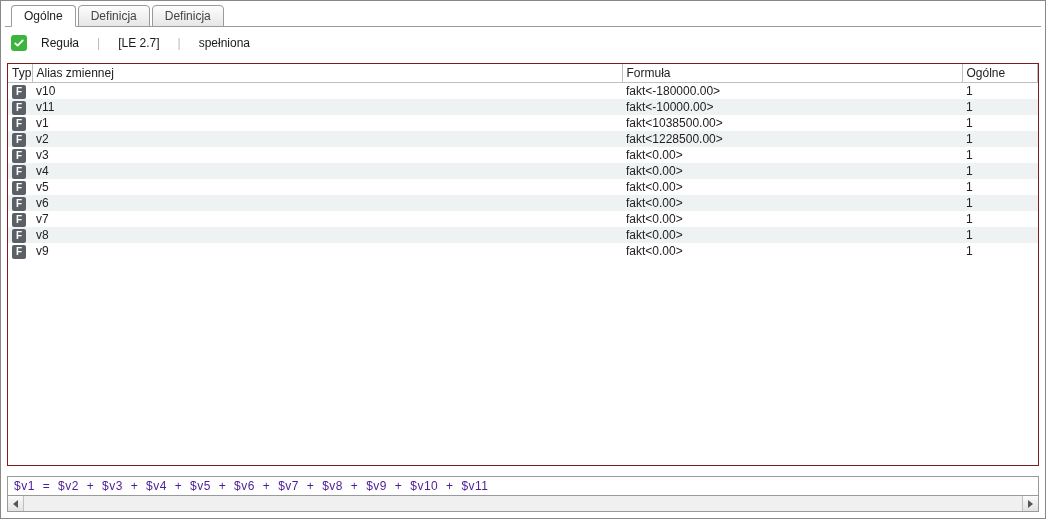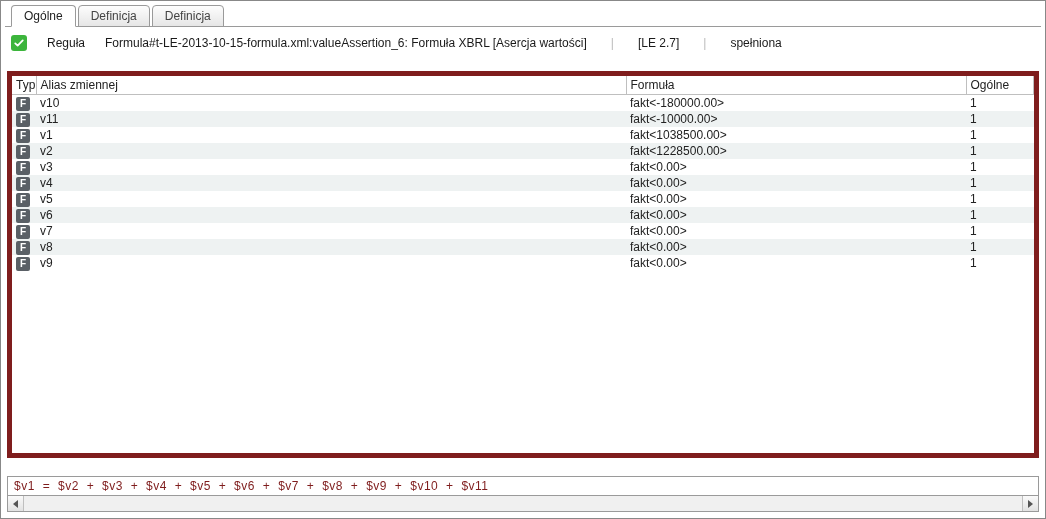--- a/index.html
+++ b/index.html
@@ -52,21 +52,21 @@
     border-bottom: 1px solid #fff;
     color: #222;
     z-index: 2;
   }
   
   .rule-header {
     display: flex;
     align-items: center;
     padding: 8px 6px 8px 6px;
     border-bottom: 0;
-    gap: 20px;
+    gap: 14px;
     color: #1a1a1a;
   }
   .rule-check {
     width: 16px; height: 16px;
     border-radius: 3px;
     background: #3cb53c;
     display: flex;
     align-items: center;
     justify-content: center;
     flex-shrink: 0;
@@ -77,22 +77,22 @@
   .content {
     flex: 1 1 auto;
     display: flex;
     flex-direction: column;
     border-top: 0;
     min-height: 0;
   }
   .table-wrap {
     flex: 1 1 auto;
     overflow: hidden;
-    border: 5px solid #7f1d1d;
-    margin: 12px 2px;
+    border: 1px solid #7f1d1d;
+    margin: 4px 2px;
     position: relative;
   }
   table {
     border-collapse: collapse;
     width: 100%;
     table-layout: fixed;
   }
   col.col-typ   { width: 24px; }
   col.col-alias { width: 590px; }
   col.col-war   { width: 340px; }
@@ -134,21 +134,21 @@
   .formula-area {
     margin: 6px 2px 2px 2px;
   }
   .formula-bar {
     border: 1px solid #9a9a9a;
     padding: 2px 6px;
     font-family: "Segoe UI", Tahoma, sans-serif;
     font-size: 12px;
     white-space: nowrap;
     overflow: hidden;
-    color: #7f1d1d;
+    color: #4c1d95;
     letter-spacing: 0.5px;
     word-spacing: 4px;
   }
   .hscroll {
     border: 1px solid #9a9a9a;
     border-top: 0;
     height: 16px;
     background: #f0f0f0;
     display: flex;
     align-items: stretch;
@@ -185,21 +185,20 @@
     <div class="tab">Definicja</div>
   </div>
 
   <div class="rule-header">
     <span class="rule-check">
       <svg viewBox="0 0 16 16">
           <path d="M3 8.5 L6.2 11.5 L13 4.5" stroke="#fff" stroke-width="2.4" fill="none" stroke-linecap="round" stroke-linejoin="round"></path>
         </svg>
     </span>
     <span>Reguła</span>
-    <span>Formula#t-LE-2013-10-15-formula.xml:valueAssertion_6: Formuła XBRL [Asercja wartości]</span>
     <span class="sep">|</span>
     <span>[LE 2.7]</span>
     <span class="sep">|</span>
     <span>spełniona</span>
   </div>
 
   <div class="content">
     <div class="table-wrap">
       <table>
         <colgroup>

